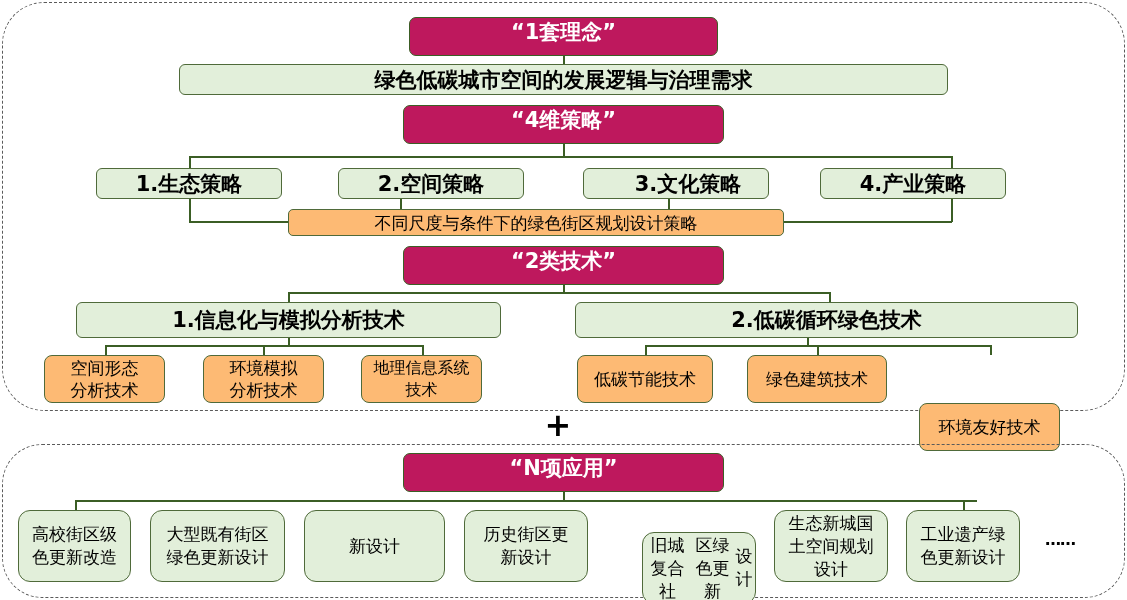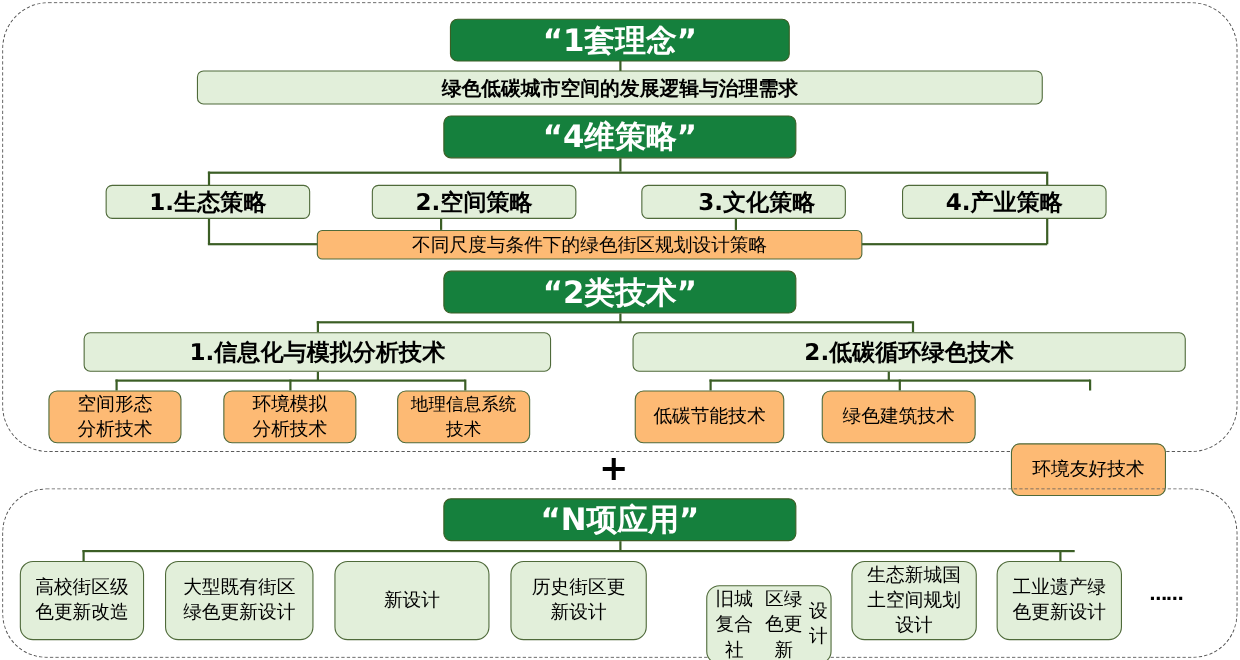--- a/index.html
+++ b/index.html
@@ -1,21 +1,21 @@
 <!DOCTYPE html>
 <html><head>
 <meta charset="utf-8">
 <style>
   html, body { margin: 0; padding: 0; background: #ffffff; }
   body { width: 1127px; height: 600px; position: relative; overflow: hidden;
          font-family: "DejaVu Sans", "Liberation Sans", sans-serif; color: #000; }
   .abs { position: absolute; box-sizing: border-box; }
   .group { border: 1.5px dashed #5a5a5a; border-radius: 42px; }
-  .dark { background: #15803d; border: 1.5px solid #3b5e25; border-radius: 7px; color: #fff;
-          font-weight: bold; display: flex; justify-content: center; font-size: 28px; }
+  .dark { background: #be185d; border: 1.5px solid #3b5e25; border-radius: 7px; color: #fff;
+          font-weight: bold; display: flex; justify-content: center; font-size: 21px; }
   .light { background: #e2efda; border: 1.5px solid #4f6a3a; border-radius: 6px;
            display: flex; align-items: center; justify-content: center; font-weight: bold; }
   .white { background: #fdba74; border: 1.5px solid #4f6a3a; border-radius: 8px;
            display: flex; align-items: center; justify-content: center; text-align: center;
            font-size: 17px; line-height: 22px; }
   .app { background: #e2efda; border: 1.5px solid #4f6a3a; border-radius: 12px;
          display: flex; align-items: center; justify-content: center; text-align: center;
          font-size: 17px; line-height: 23px; padding: 0 2px; }
   .line { position: absolute; background: #3b5e25; }
   .h { height: 1.5px; }
@@ -50,21 +50,21 @@
 
 <div class="line v" style="left:807px; top:338px; height:8px;"></div>
 <div class="line h" style="left:645px; top:345px; width:346px;"></div>
 <div class="line v" style="left:645px; top:345px; height:10px;"></div>
 <div class="line v" style="left:817px; top:345px; height:10px;"></div>
 <div class="line v" style="left:990px; top:345px; height:10px;"></div>
 
 <div class="abs dark" style="left:409px; top:17px; width:309px; height:39px;">
   <span>“1套理念”</span>
 </div>
-<div class="abs light" style="left:179px; top:64px; width:769px; height:31px; font-size:18px;">
+<div class="abs light" style="left:179px; top:64px; width:769px; height:31px; font-size:21px;">
   <span>绿色低碳城市空间的发展逻辑与治理需求</span>
 </div>
 
 <div class="abs dark" style="left:403px; top:105px; width:321px; height:39px;">
   <span>“4维策略”</span>
 </div>
 <div class="abs light" style="left:96px; top:168px; width:186px; height:31px; font-size:21px;">
   <span>1.生态策略</span>
 </div>
 <div class="abs light" style="left:338px; top:168px; width:186px; height:31px; font-size:21px;">

